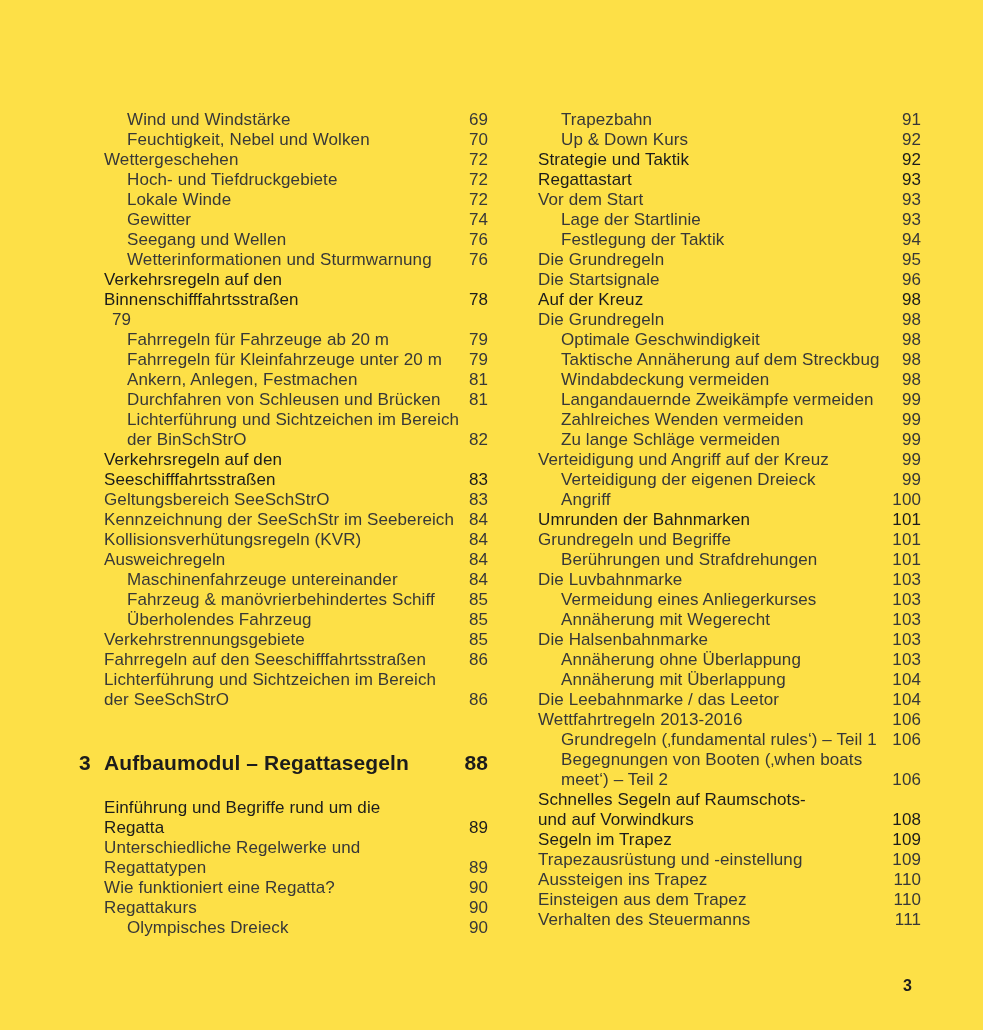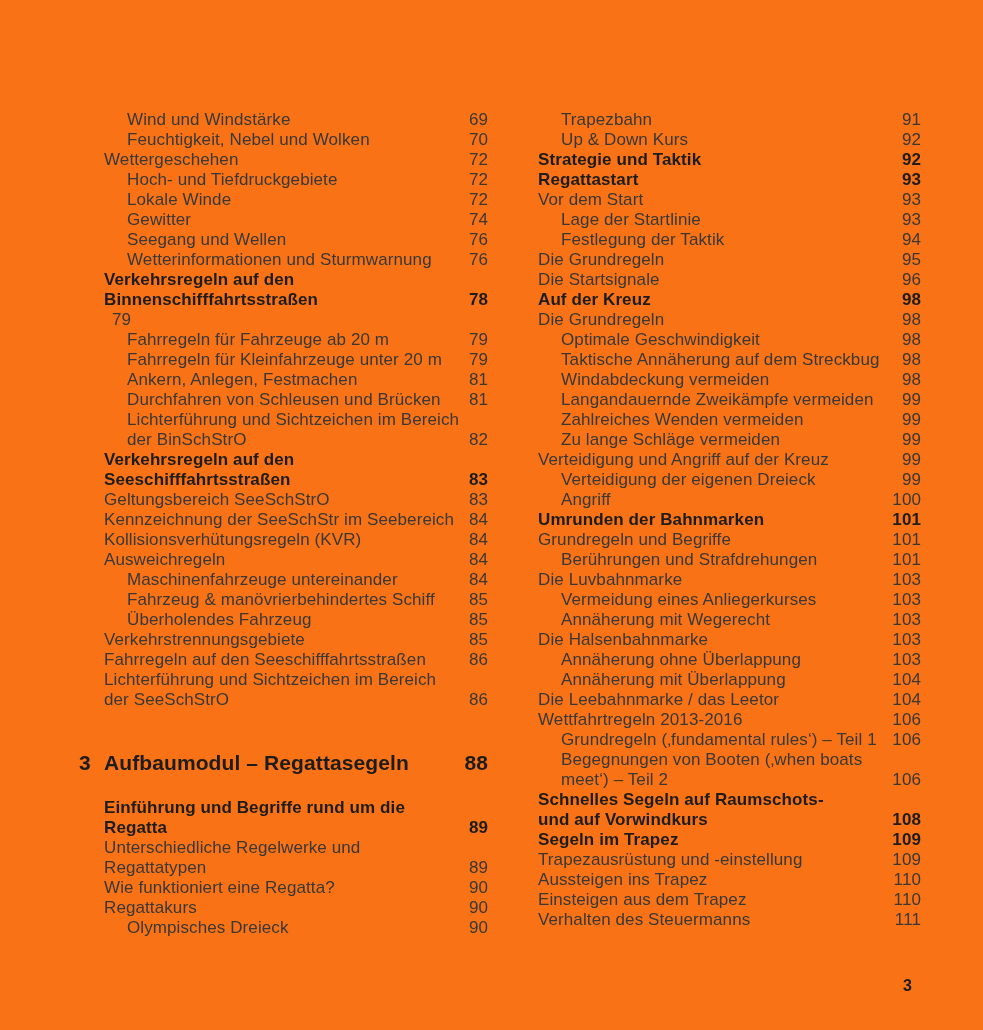--- a/index.html
+++ b/index.html
@@ -4,21 +4,21 @@
 <style>
   html, body {
     margin: 0;
     padding: 0;
     background: #f4f4f3;
   }
   .page {
     position: relative;
     width: 983px;
     height: 1030px;
-    background: #f97316;
+    background: #fde047;
     font-family: "Liberation Sans", sans-serif;
     color: #383838;
     overflow: hidden;
   }
   .toc-col {
     position: absolute;
     top: 110px;
     font-size: 17px;
     line-height: 20px;
     letter-spacing: 0.1px;
@@ -26,21 +26,21 @@
   .toc-col.left  { left: 104px; width: 384px; }
   .toc-col.right { left: 538px; width: 383px; }
 
   .toc-row {
     display: flex;
     justify-content: space-between;
     align-items: flex-end;
   }
   .toc-label { white-space: pre-line; }
   .toc-page  { margin-left: 8px; flex: none; }
-  .toc-row.bold { font-weight: bold; color: #1c1c1c; }
+  .toc-row.bold { font-weight: normal; color: #1c1c1c; }
   .toc-row.indent-1 .toc-label { padding-left: 23px; }
 
   .chapter-heading {
     position: relative;
     margin-top: 40px;
     margin-bottom: 22px;
     font-size: 21px;
     line-height: 26px;
     font-weight: bold;
     color: #1c1c1c;

